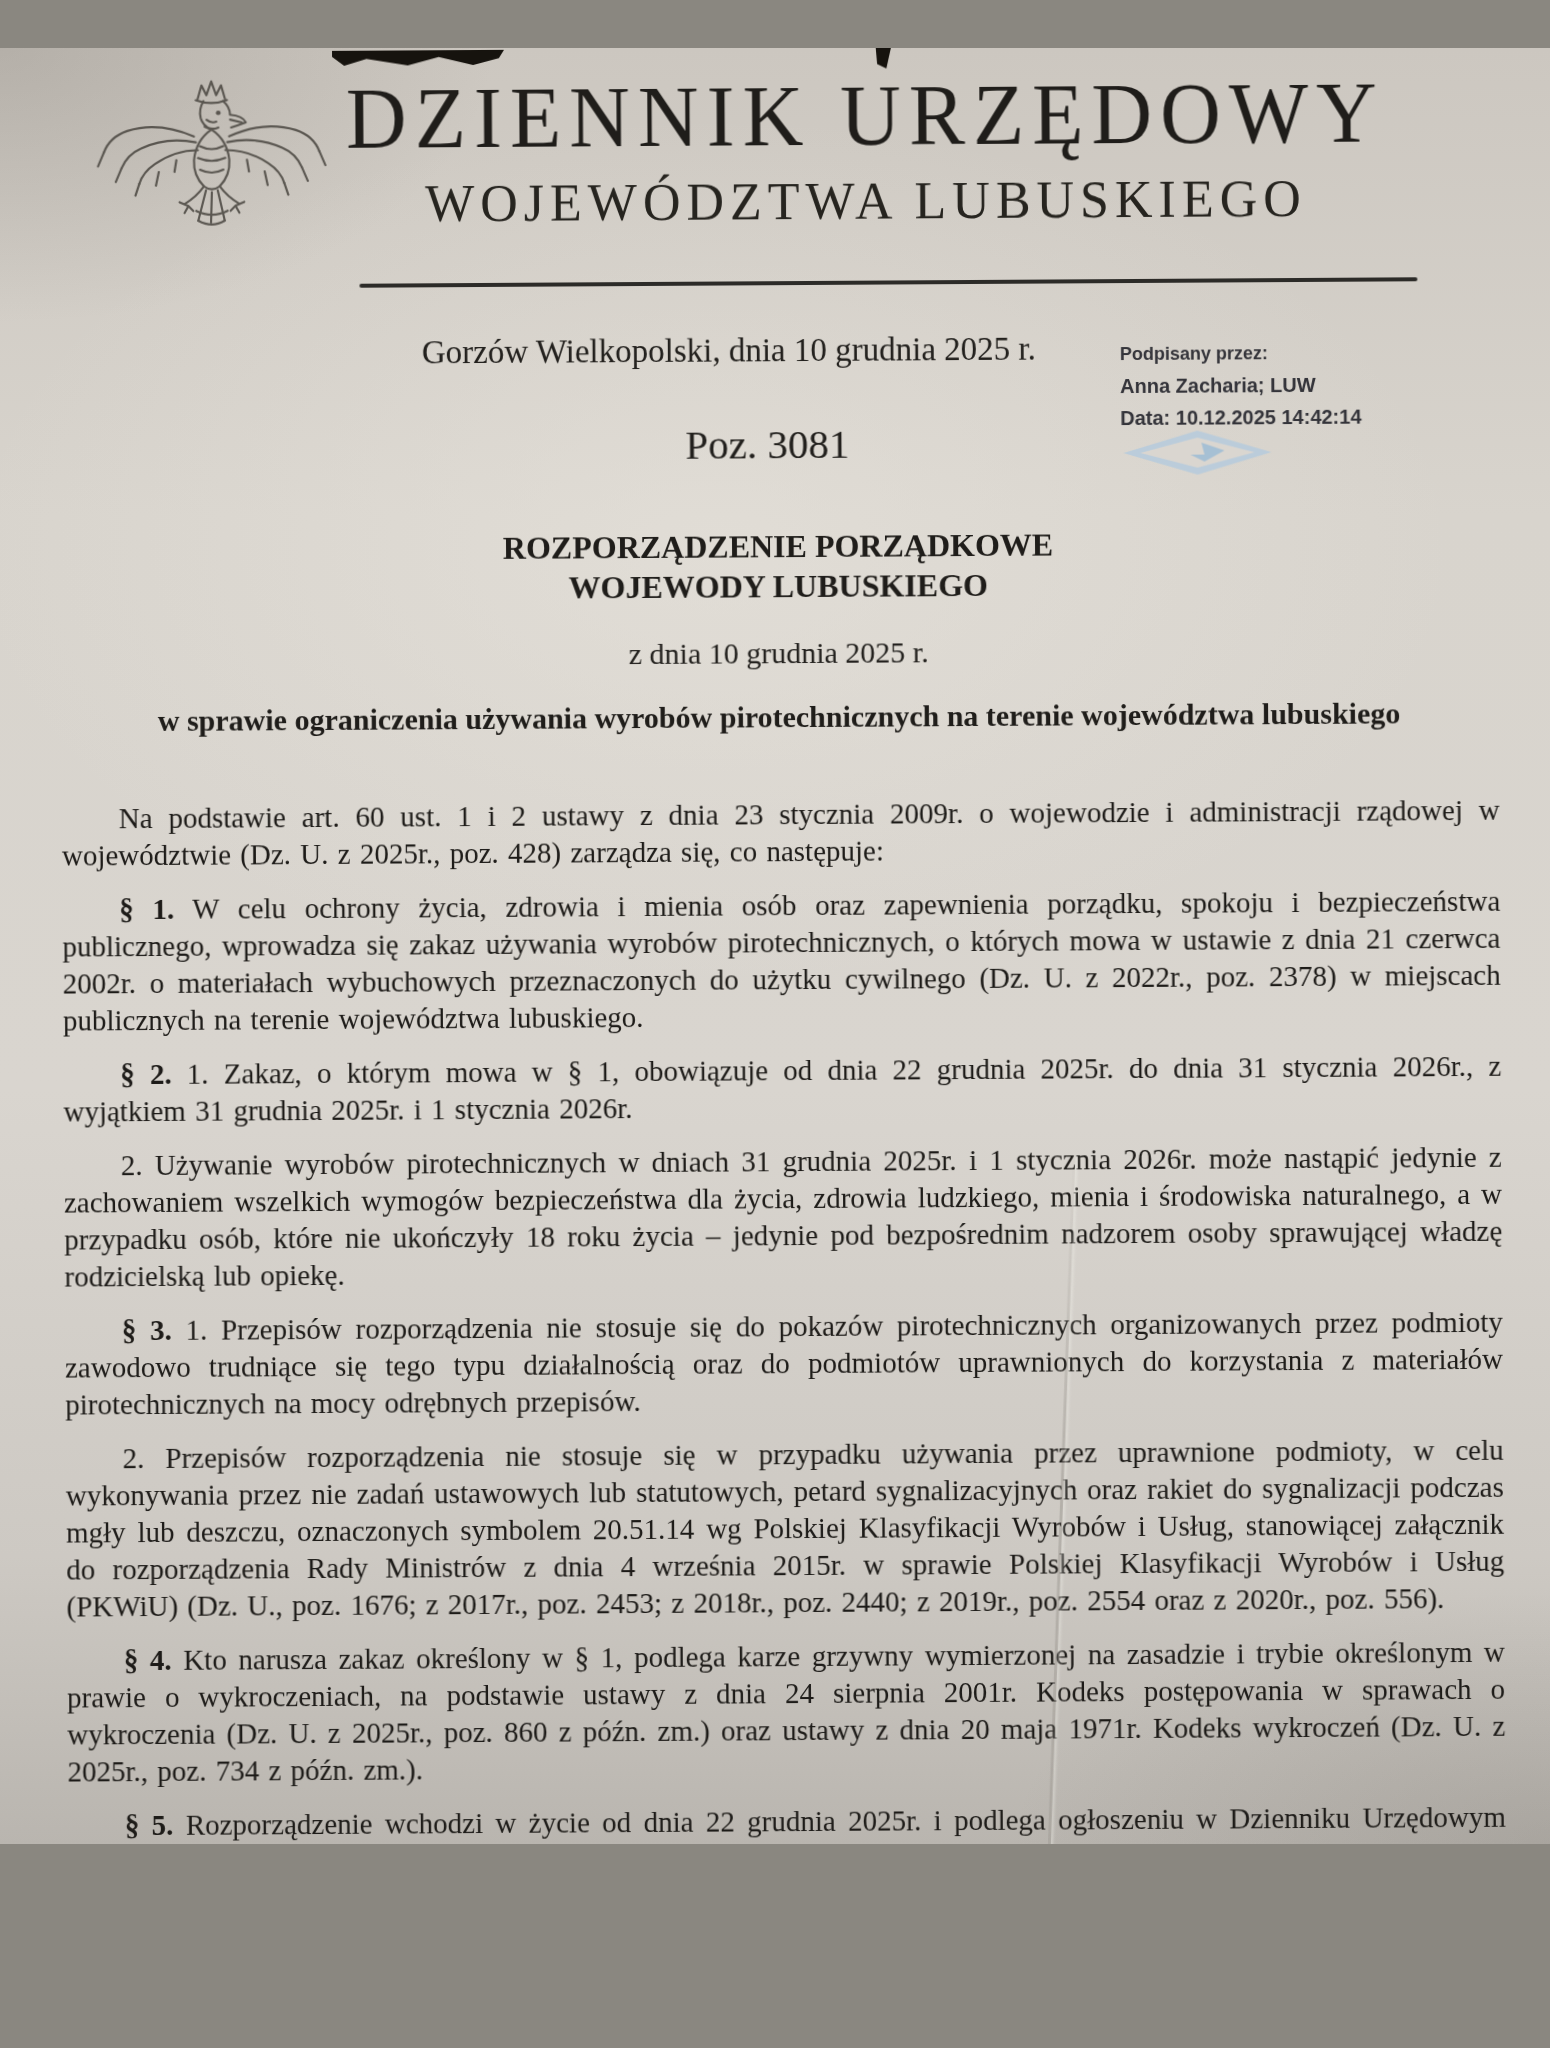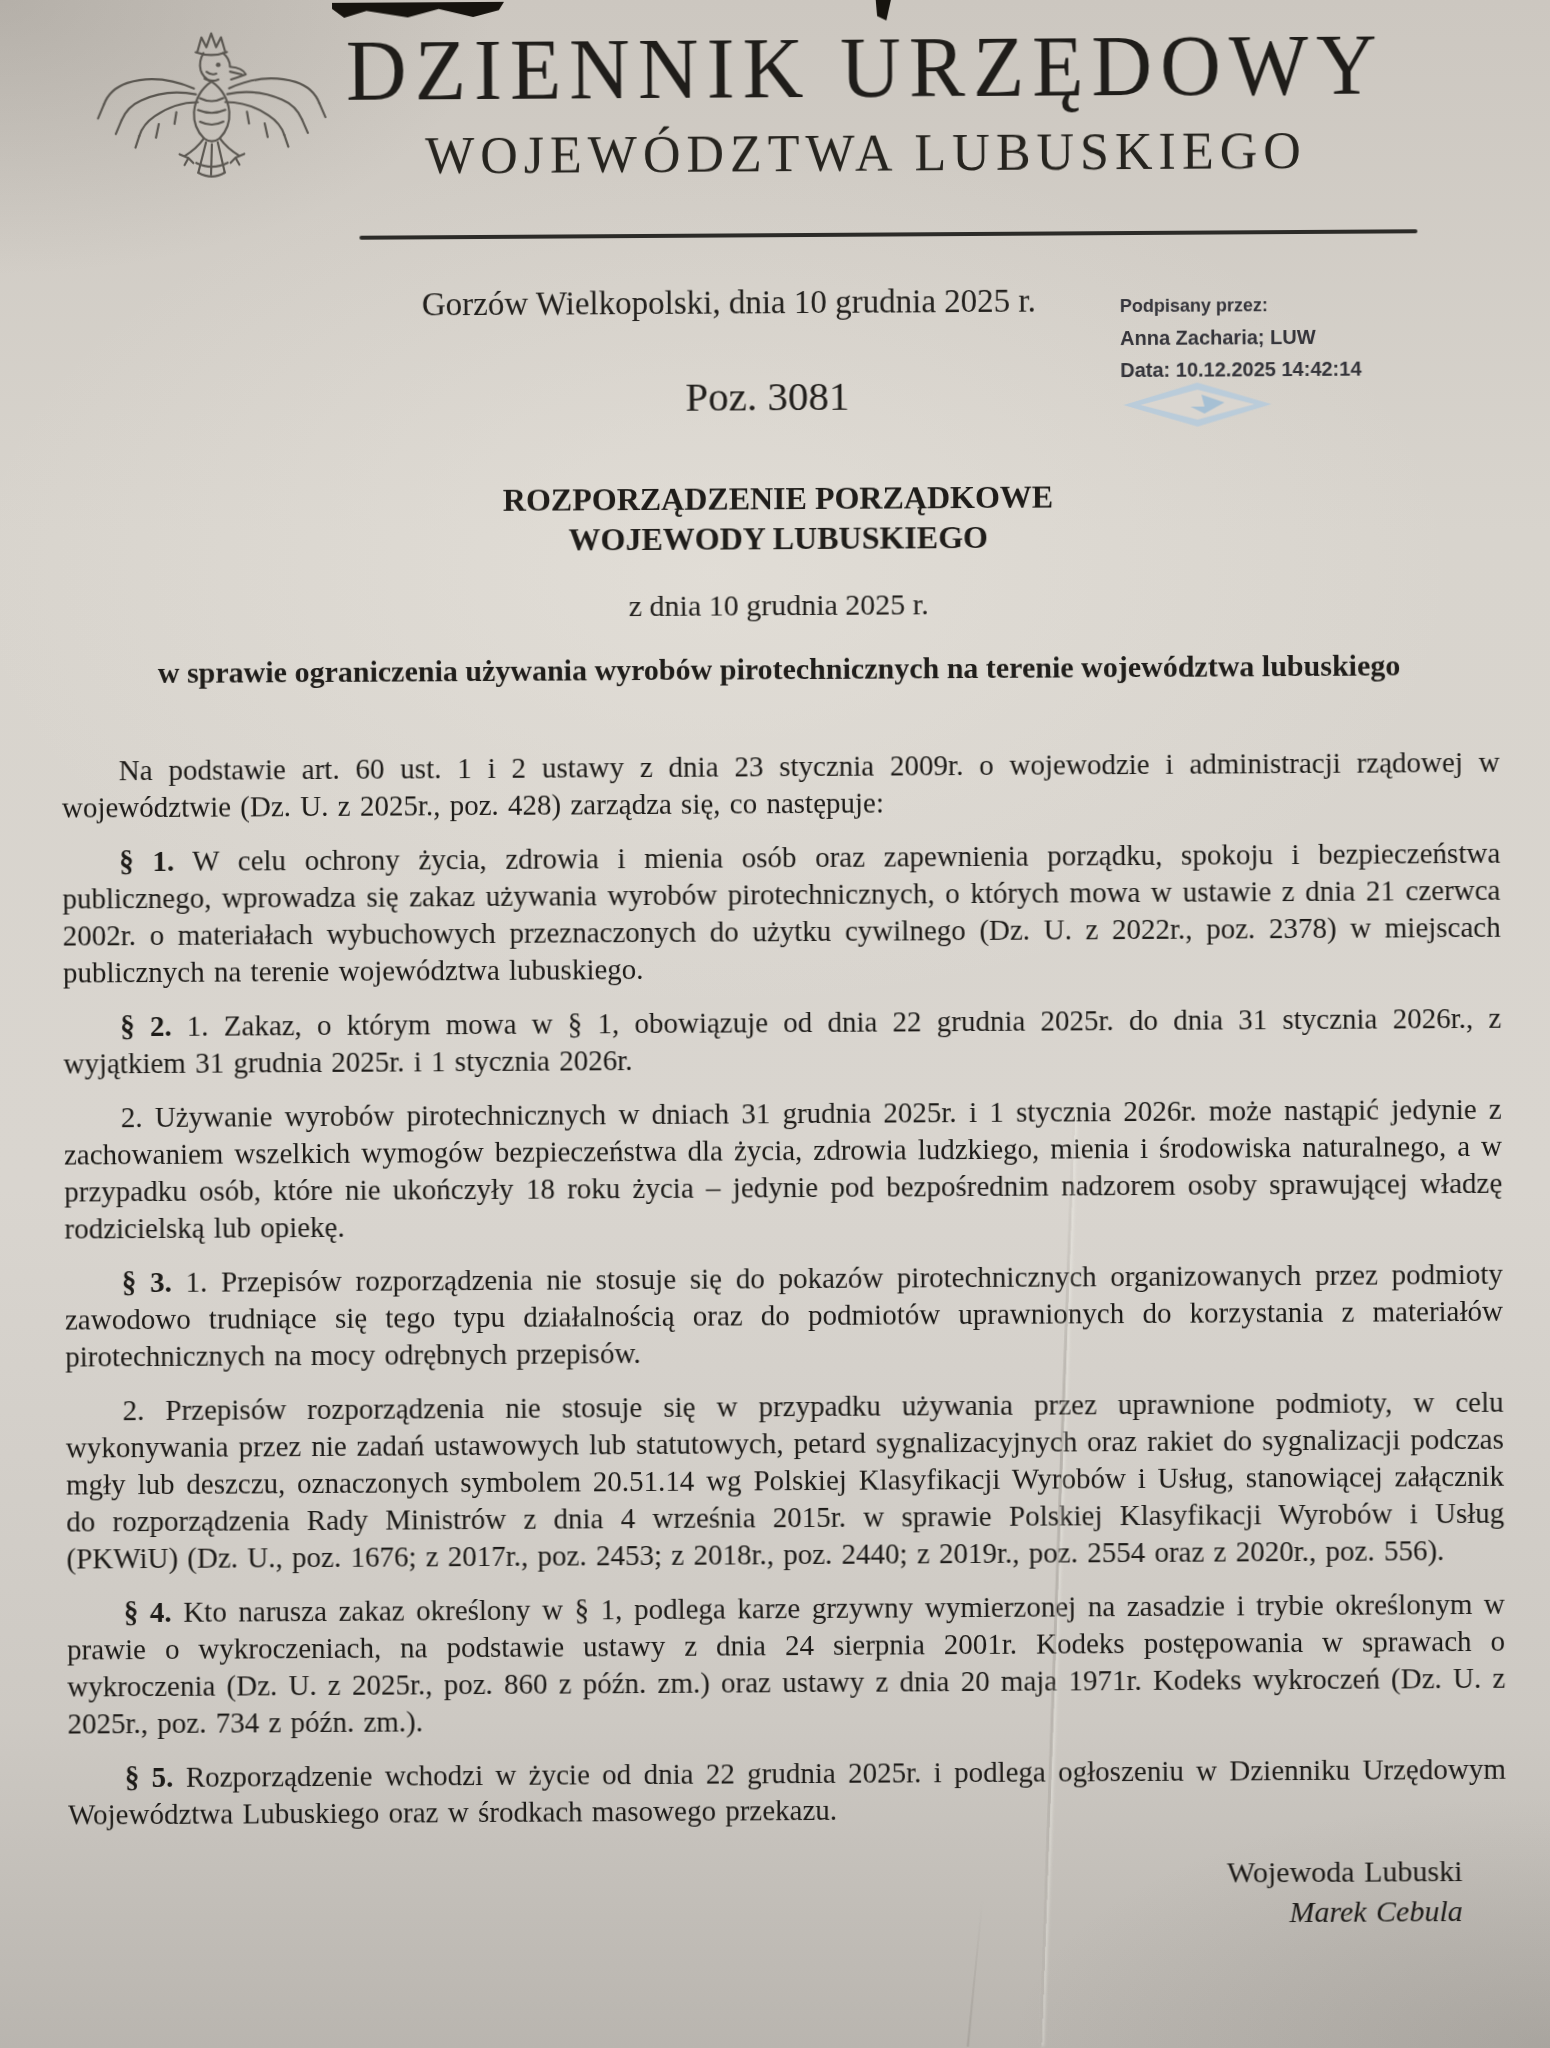--- a/index.html
+++ b/index.html
@@ -1,24 +1,25 @@
 <!DOCTYPE html>
 <html lang="pl"><head>
 <meta charset="utf-8">
 <style>
   html,body{margin:0;padding:0;background:#8a8780;}
   .paper{
-    position:relative;width:1550px;height:2048px;overflow:hidden;
+    position:relative;width:1550px;height:1796px;overflow:hidden;
     background:
       radial-gradient(ellipse 1200px 700px at 46% 28%, rgba(232,228,221,.55) 0%, rgba(232,228,221,0) 62%),
       radial-gradient(ellipse 900px 500px at 0% 0%, rgba(120,115,108,.28) 0%, rgba(120,115,108,0) 55%),
       radial-gradient(ellipse 900px 420px at 100% 100%, rgba(110,106,100,.22) 0%, rgba(110,106,100,0) 60%),
       linear-gradient(180deg,#ccc7c0 0%,#d8d4cd 26%,#d9d5cf 58%,#cdc9c3 84%,#b9b5af 100%);
     font-family:"Liberation Serif","DejaVu Serif",serif;
     color:#24221f;
+    margin-top:48px;
   }
   .tilt{position:absolute;inset:0;transform:rotate(-0.35deg);transform-origin:52% 0;filter:blur(0.28px);}
   
   .artifact-a{position:absolute;left:332px;top:0;width:172px;height:15px;background:#16130e;
     clip-path:polygon(0 0,100% 0,97% 55%,82% 100%,62% 45%,44% 100%,20% 55%,7% 100%,0 40%);}
   .artifact-b{position:absolute;left:874px;top:0;width:17px;height:21px;background:#16130e;
     clip-path:polygon(10% 0,100% 0,72% 100%,18% 78%);}
   
   .emblem{position:absolute;left:92px;top:24px;width:238px;height:196px;opacity:.92;}
   .masthead{position:absolute;left:290px;top:26px;width:1150px;text-align:center;}

